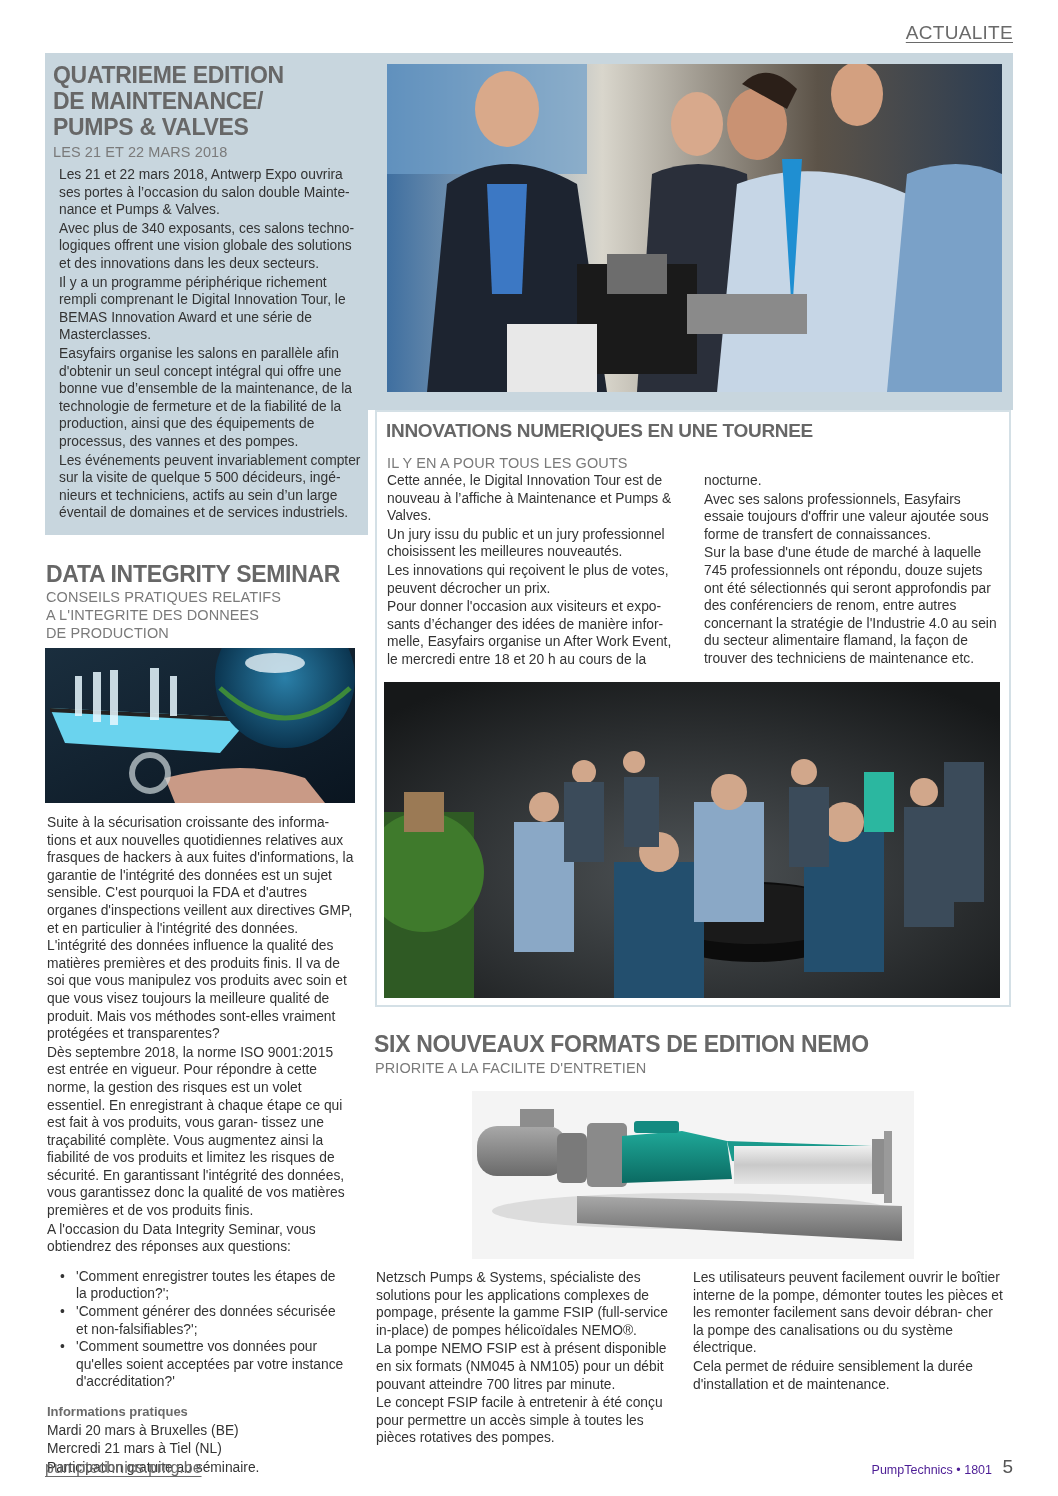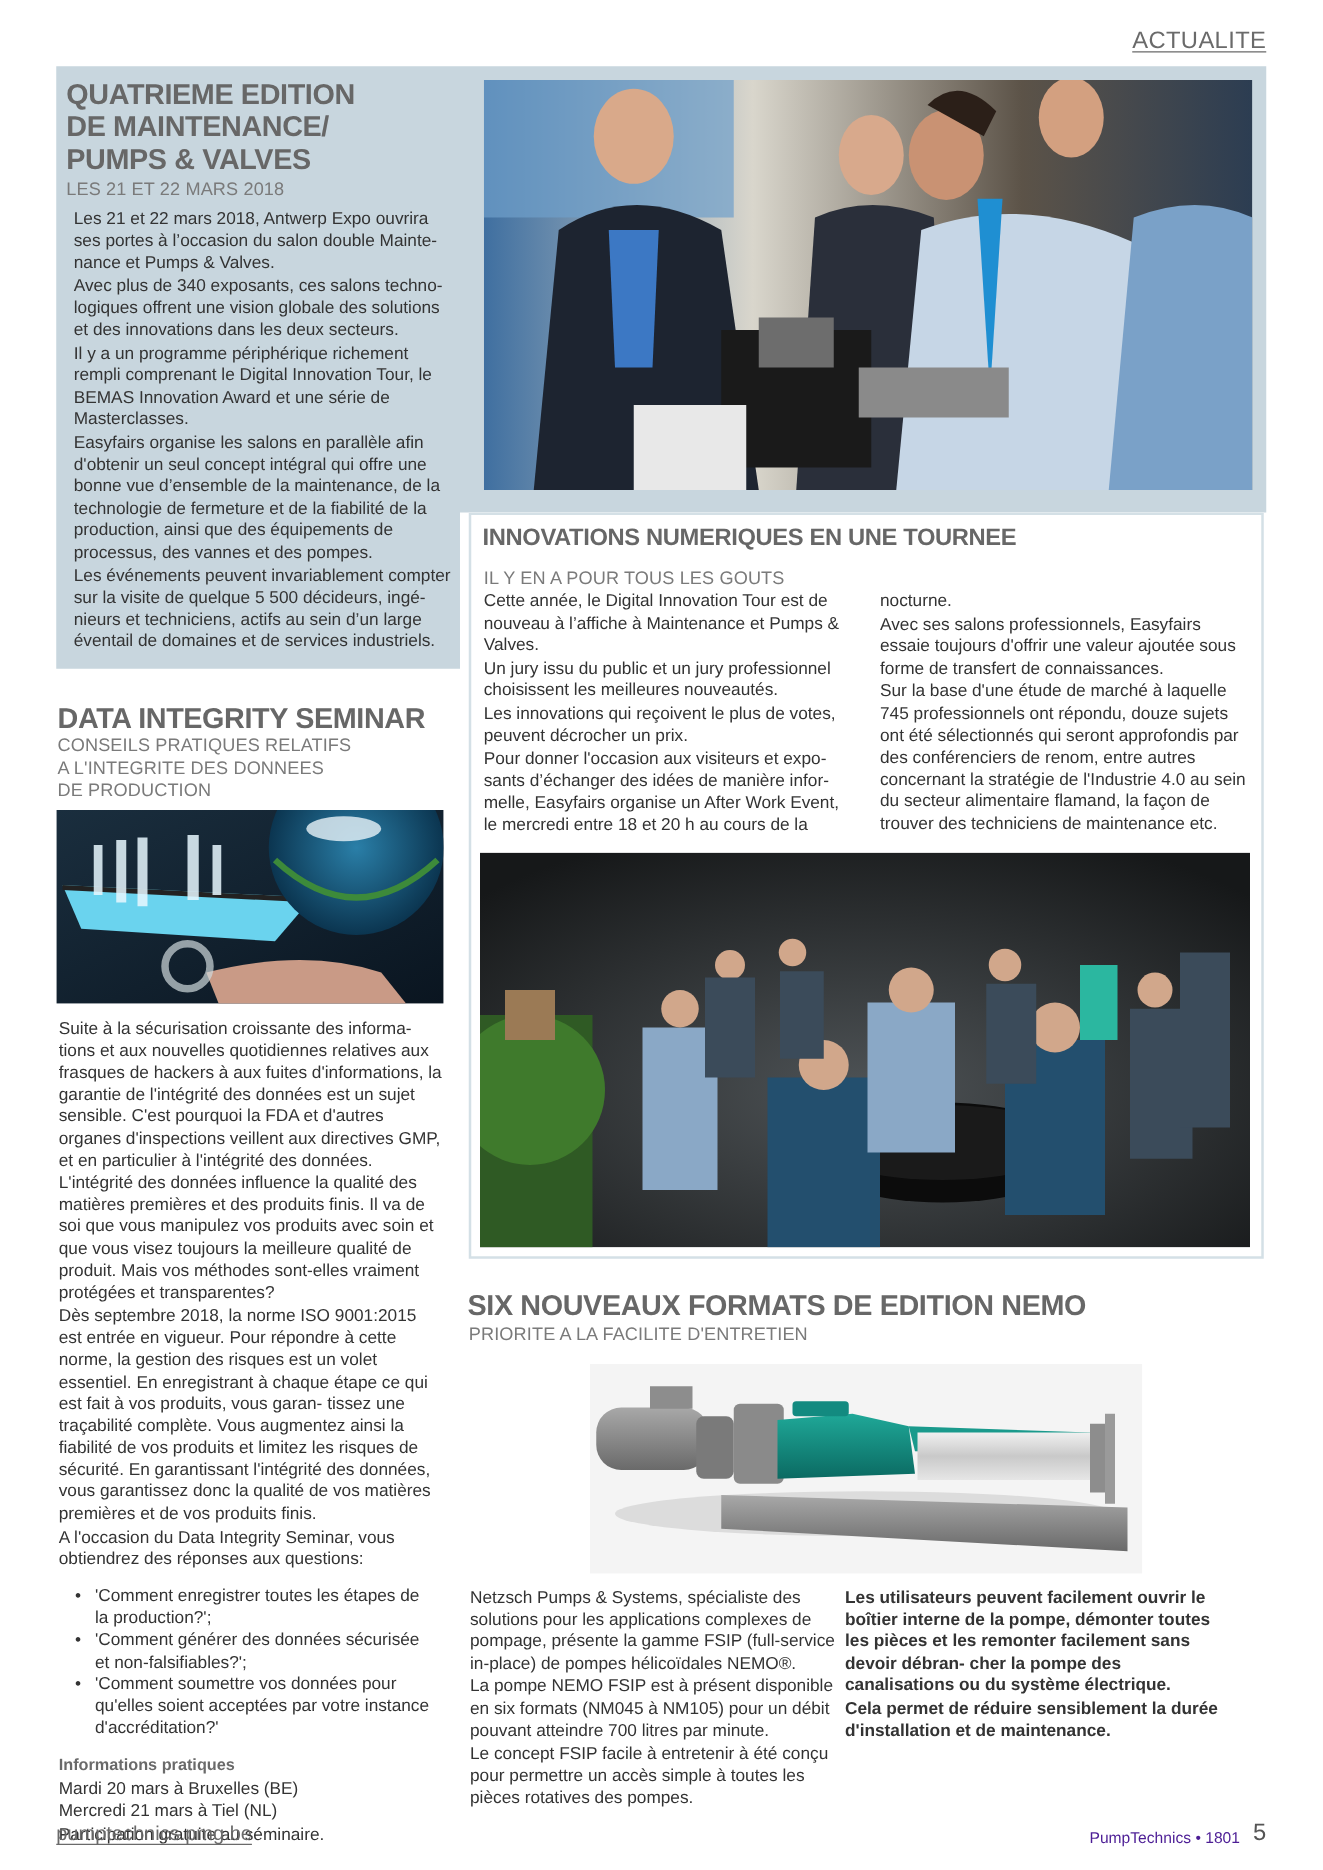--- a/index.html
+++ b/index.html
@@ -48,21 +48,21 @@
   .s3-body ul { list-style: none; margin: 12px; padding: 0; }
   .s3-body li { position: relative; padding-left: 18px; }
   .s3-body li::before { content: "\2022"; position: absolute; left: 2px; top: 0; }
   .info-label { font-weight: bold; color: #6a6a6a; font-size: 13px; }
 
   
   .s4-title { left: 374px; top: 1031px; font-size: 23px; }
   .s4-sub { left: 375px; top: 1059px; }
   .photo-pump { left: 472px; top: 1091px; width: 442px; height: 168px; }
   .s4-col1 { left: 375px; top: 1268px; width: 310px; }
-  .s4-col2 { left: 675px; top: 1268px; width: 312px; font-weight: bold; }
+  .s4-col2 { left: 692px; top: 1268px; width: 312px; }
 
   
   .footer-url { left: 45px; top: 1459px; font-size: 16px; color: #6a6a6a; text-decoration: underline; text-underline-offset: 3px; }
   .footer-issue { right: 66px; top: 1463px; font-size: 12.5px; color: #4c1d95; }
   .footer-page { right: 45px; top: 1456px; font-size: 19px; color: #555; }
 </style>
 </head>
 <body>
 
 <div class="abs section-label">ACTUALITE</div>

